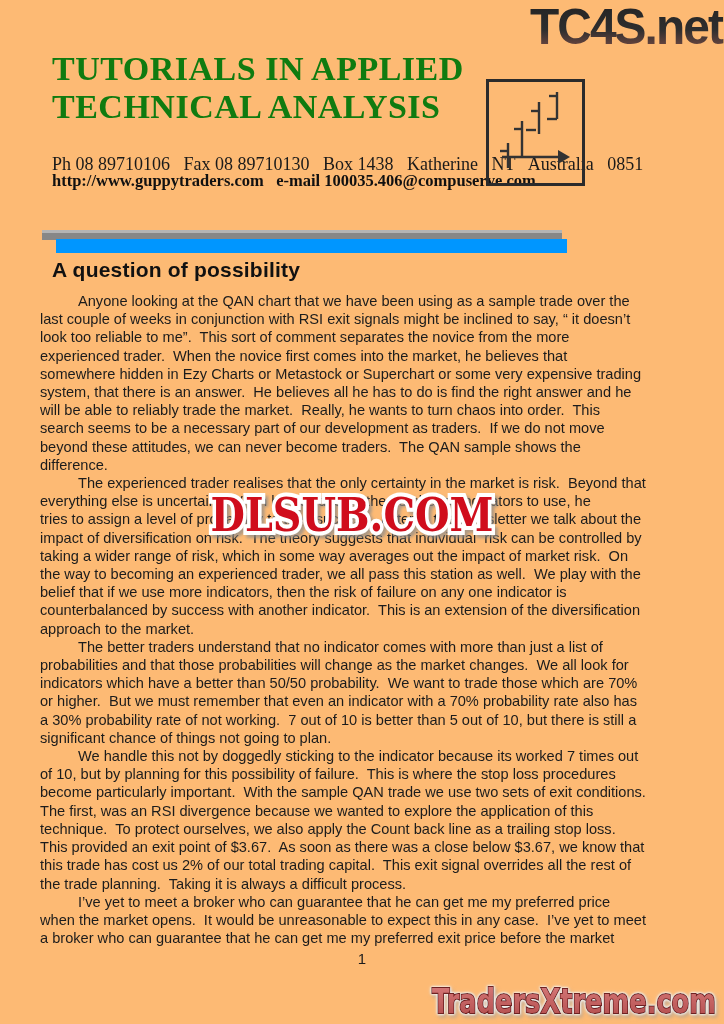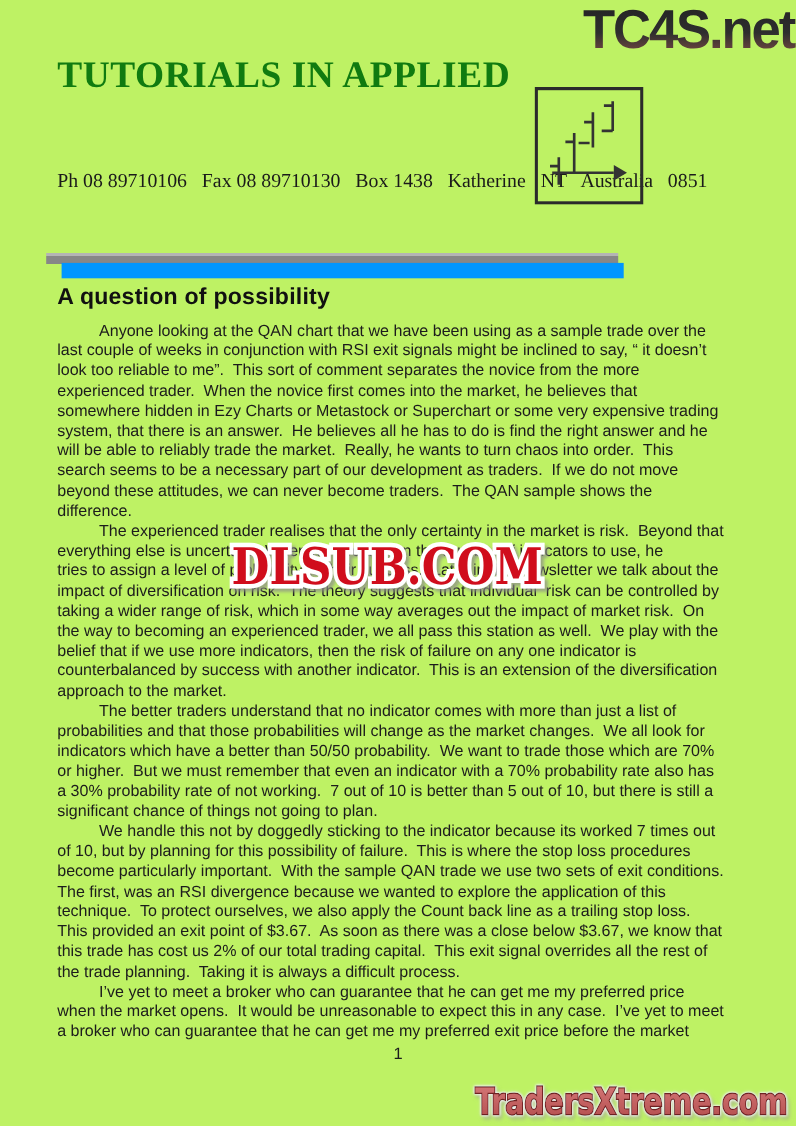--- a/index.html
+++ b/index.html
@@ -1,19 +1,19 @@
 <!DOCTYPE html>
 <html><head>
 <meta charset="utf-8">
 <style>
   html,body{margin:0;padding:0;background:#ffffff;}
   .page{
     position:relative;
     width:724px;height:1024px;
-    background:#bef264;
+    background:#fdba74;
     overflow:hidden;
     font-family:"Liberation Sans",sans-serif;
   }
   
   .tc4s{position:absolute;top:-2px;right:0;}
   
   .newsletter-title{
     position:absolute;left:52px;top:50px;
     font-family:"Liberation Serif",serif;
     font-weight:bold;font-size:34px;line-height:38px;
@@ -53,21 +53,21 @@
   .bar-blue{
     position:absolute;left:56px;top:239px;width:511px;height:14px;
     background:#0096ff;
   }
   
   .article-heading{
     position:absolute;left:52px;top:258px;
     font-size:21px;font-weight:bold;color:#111;letter-spacing:0.2px;
   }
   .body-text{
-    position:absolute;left:52px;top:292px;width:660px;
+    position:absolute;left:40px;top:292px;width:660px;
     font-size:14.6px;line-height:18.2px;color:#1c1c1c;
   }
   .body-text p{
     margin:0;white-space:pre;text-indent:38px;
   }
   
   .dlsub{position:absolute;left:200px;top:486px;}
   .tradersxtreme{position:absolute;left:425px;top:976px;}
   
   .page-number{
@@ -89,23 +89,25 @@
           <stop offset="0.85" stop-color="#6b463f"></stop>
           <stop offset="1" stop-color="#8a5a50"></stop>
         </linearGradient>
       </defs>
       <text x="196" y="46" text-anchor="end" textLength="192" lengthAdjust="spacingAndGlyphs" font-family="Liberation Sans, sans-serif" font-weight="bold" font-size="50" fill="url(#tc4sg)" letter-spacing="-2">TC4S.net</text>
     </svg>
   </div>
 
   <div class="newsletter-title">
     <div>TUTORIALS IN APPLIED</div>
+    <div>TECHNICAL ANALYSIS</div>
   </div>
 
   <div class="contact-line">Ph 08 89710106   Fax 08 89710130   Box 1438   Katherine   NT   Australia   0851</div>
+  <div class="web-line">http://www.guppytraders.com   e-mail 100035.406@compuserve.com</div>
 
   <div class="logo-box">
     <svg width="99" height="107" viewBox="0 0 99 107">
       <rect x="1.5" y="1.5" width="96" height="104" fill="none" stroke="#2b2b2b" stroke-width="3"></rect>
       <g stroke="#333333" stroke-width="2.4" fill="none">
 
         <line x1="16" y1="78" x2="72" y2="78"></line>
 
         <line x1="22" y1="64" x2="22" y2="89"></line>
         <line x1="14" y1="72" x2="22" y2="72"></line>

